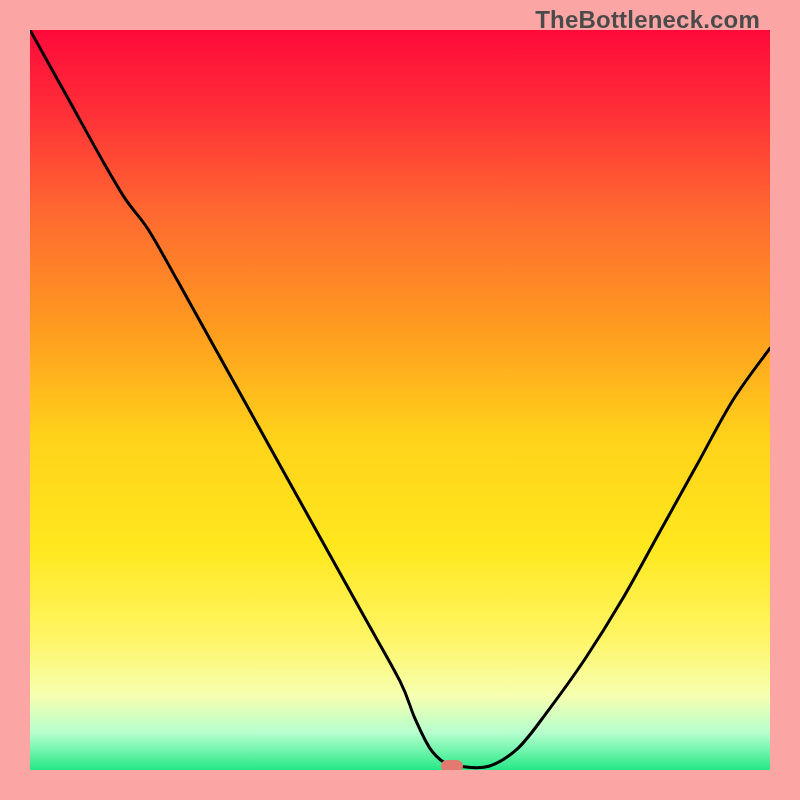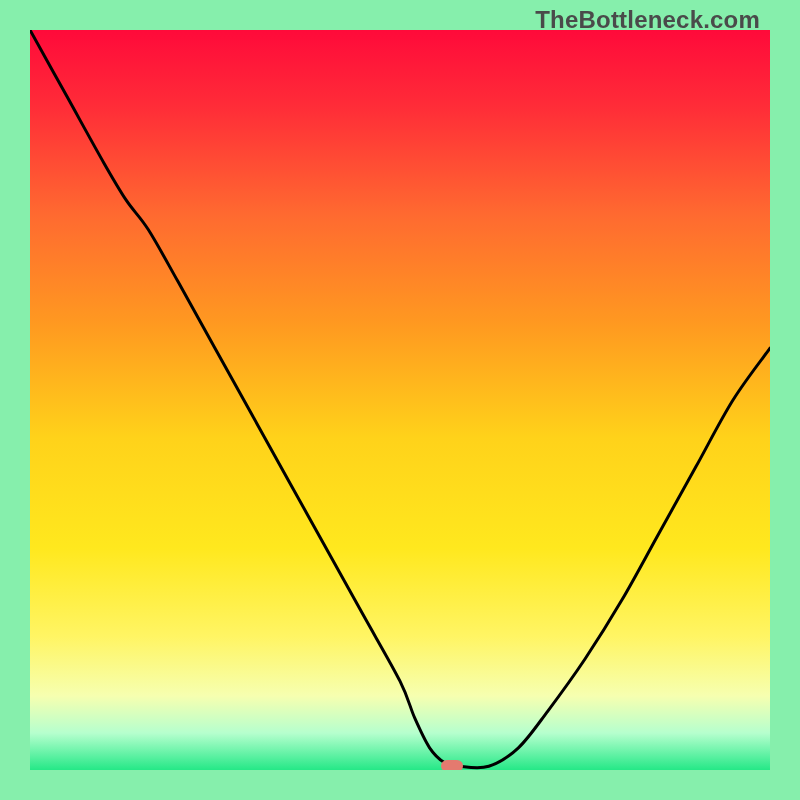--- a/index.html
+++ b/index.html
@@ -10,21 +10,21 @@
     background: #000;
     overflow: hidden;
     font-family: Arial, Helvetica, sans-serif;
   }
   .frame {
     position: absolute;
     left: 0;
     top: 0;
     width: 800px;
     height: 800px;
-    background: #86efac;
+    background: #fca5a5;
   }
   .plot {
     position: absolute;
     left: 30px;
     top: 30px;
     width: 740px;
     height: 740px;
     overflow: hidden;
   }
   .watermark {

